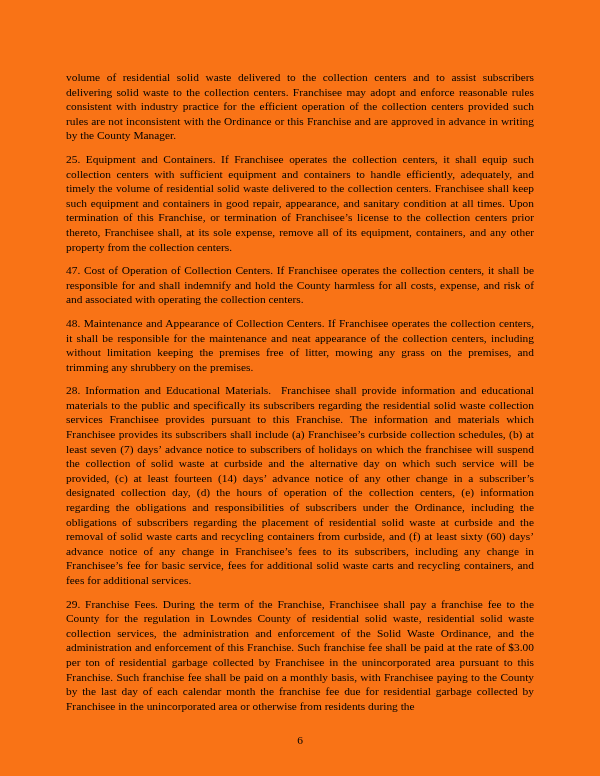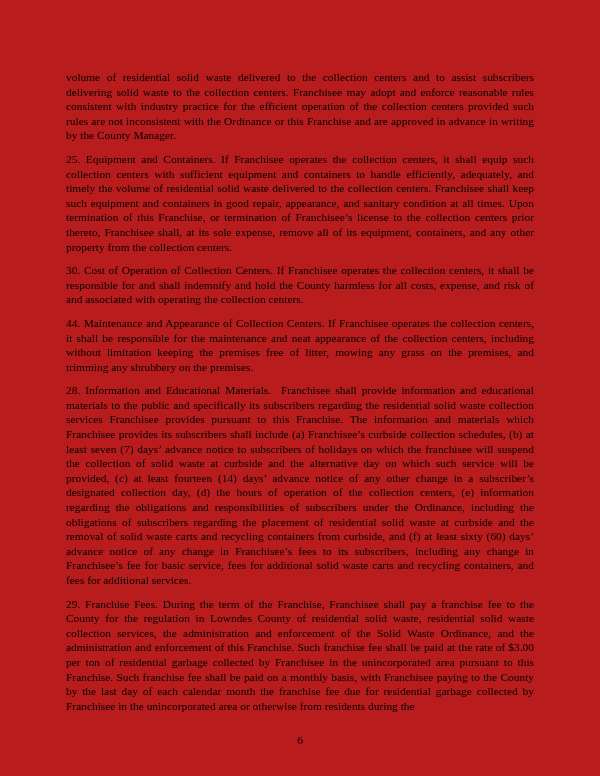--- a/index.html
+++ b/index.html
@@ -11,21 +11,21 @@
     width: 600px;
     height: 776px;
     overflow: hidden;
   }
   .page {
     box-sizing: border-box;
     position: relative;
     width: 600px;
     height: 776px;
     padding: 70px 66px 0 66px;
-    background: #b91c1c;
+    background: #f97316;
     color: #000000;
     font-family: "Liberation Serif", "DejaVu Serif", serif;
     font-size: 11.4px;
     line-height: 14.6px;
   }
   p.para {
     margin: 0 0 9px 0;
     text-align: justify;
   }
   p.para strong {
@@ -42,23 +42,23 @@
 </style>
 </head>
 <body>
 
 <div class="page">
 
   <p class="para"><strong></strong><span>volume of residential solid waste delivered to the collection centers and to assist subscribers delivering solid waste to the collection centers. Franchisee may adopt and enforce reasonable rules consistent with industry practice for the efficient operation of the collection centers provided such rules are not inconsistent with the Ordinance or this Franchise and are approved in advance in writing by the County Manager.</span></p>
 
   <p class="para"><strong>25. Equipment and Containers.</strong> <span>If Franchisee operates the collection centers, it shall equip such collection centers with sufficient equipment and containers to handle efficiently, adequately, and timely the volume of residential solid waste delivered to the collection centers. Franchisee shall keep such equipment and containers in good repair, appearance, and sanitary condition at all times. Upon termination of this Franchise, or termination of Franchisee’s license to the collection centers prior thereto, Franchisee shall, at its sole expense, remove all of its equipment, containers, and any other property from the collection centers.</span></p>
 
-  <p class="para"><strong>30. Cost of Operation of Collection Centers.</strong> <span>If Franchisee operates the collection centers, it shall be responsible for and shall indemnify and hold the County harmless for all costs, expense, and risk of and associated with operating the collection centers.</span></p>
+  <p class="para"><strong>47. Cost of Operation of Collection Centers.</strong> <span>If Franchisee operates the collection centers, it shall be responsible for and shall indemnify and hold the County harmless for all costs, expense, and risk of and associated with operating the collection centers.</span></p>
 
-  <p class="para"><strong>44. Maintenance and Appearance of Collection Centers.</strong> <span>If Franchisee operates the collection centers, it shall be responsible for the maintenance and neat appearance of the collection centers, including without limitation keeping the premises free of litter, mowing any grass on the premises, and trimming any shrubbery on the premises.</span></p>
+  <p class="para"><strong>48. Maintenance and Appearance of Collection Centers.</strong> <span>If Franchisee operates the collection centers, it shall be responsible for the maintenance and neat appearance of the collection centers, including without limitation keeping the premises free of litter, mowing any grass on the premises, and trimming any shrubbery on the premises.</span></p>
 
   <p class="para"><strong>28. Information and Educational Materials.</strong> <span>&nbsp;Franchisee shall provide information and educational materials to the public and specifically its subscribers regarding the residential solid waste collection services Franchisee provides pursuant to this Franchise. The information and materials which Franchisee provides its subscribers shall include (a) Franchisee’s curbside collection schedules, (b) at least seven (7) days’ advance notice to subscribers of holidays on which the franchisee will suspend the collection of solid waste at curbside and the alternative day on which such service will be provided, (c) at least fourteen (14) days’ advance notice of any other change in a subscriber’s designated collection day, (d) the hours of operation of the collection centers, (e) information regarding the obligations and responsibilities of subscribers under the Ordinance, including the obligations of subscribers regarding the placement of residential solid waste at curbside and the removal of solid waste carts and recycling containers from curbside, and (f) at least sixty (60) days’ advance notice of any change in Franchisee’s fees to its subscribers, including any change in Franchisee’s fee for basic service, fees for additional solid waste carts and recycling containers, and fees for additional services.</span></p>
 
   <p class="para"><strong>29. Franchise Fees.</strong> <span>During the term of the Franchise, Franchisee shall pay a franchise fee to the County for the regulation in Lowndes County of residential solid waste, residential solid waste collection services, the administration and enforcement of the Solid Waste Ordinance, and the administration and enforcement of this Franchise. Such franchise fee shall be paid at the rate of $3.00 per ton of residential garbage collected by Franchisee in the unincorporated area pursuant to this Franchise. Such franchise fee shall be paid on a monthly basis, with Franchisee paying to the County by the last day of each calendar month the franchise fee due for residential garbage collected by Franchisee in the unincorporated area or otherwise from residents during the</span></p>
 
   <div class="page-number">6</div>
 
 </div>
 
 </body></html>

